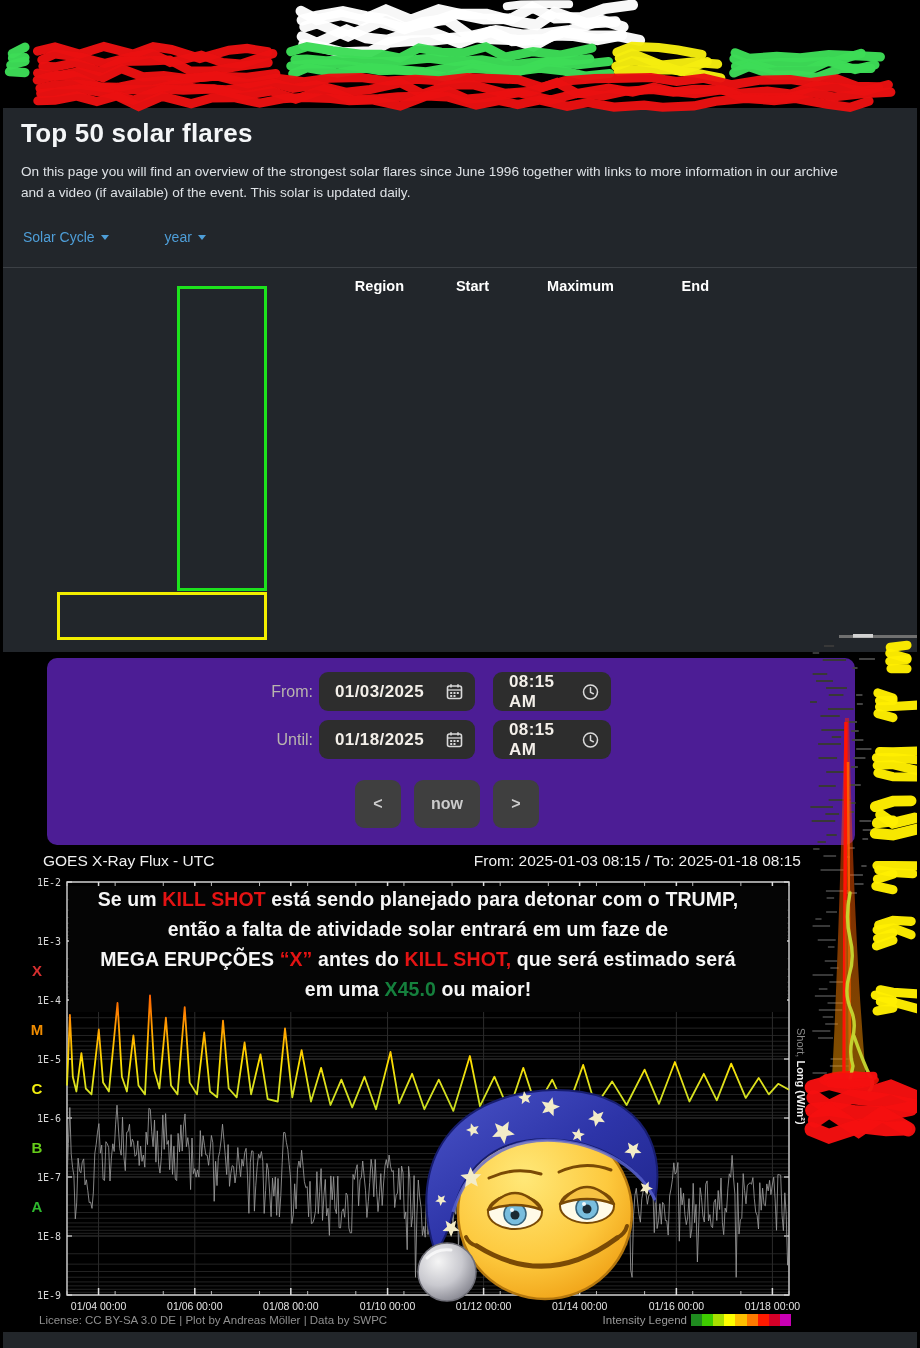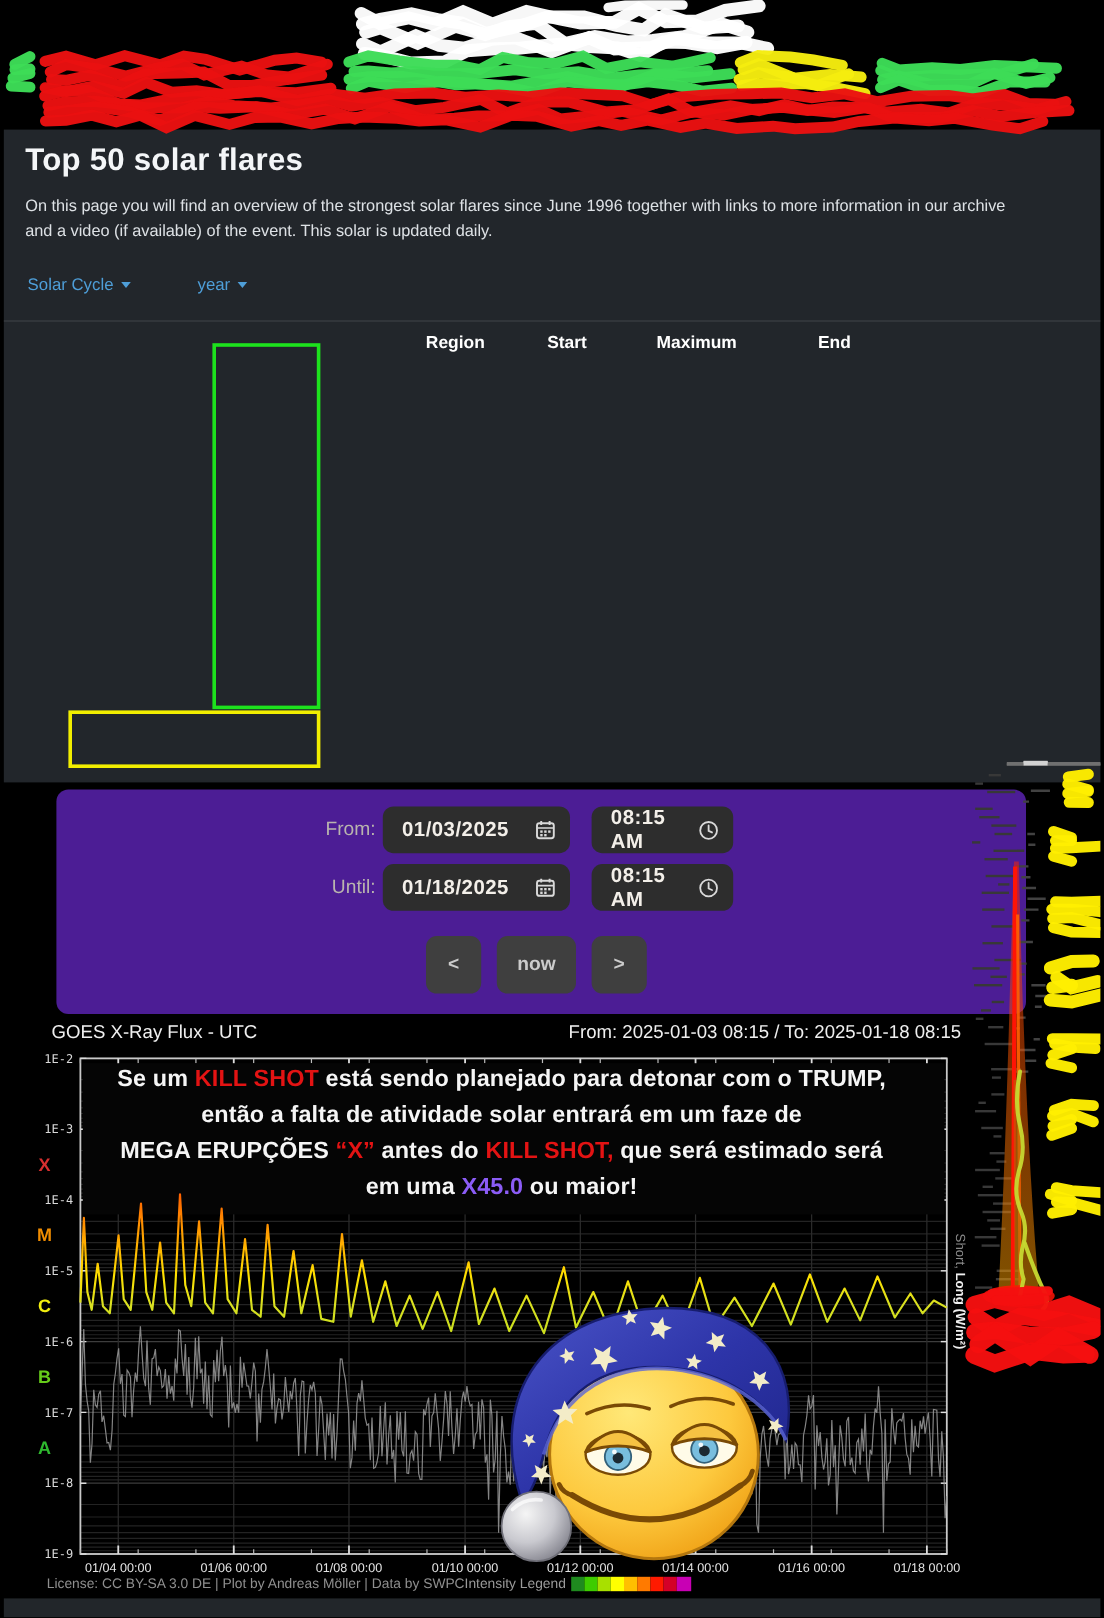--- a/index.html
+++ b/index.html
@@ -38,21 +38,21 @@
   .picker-field svg { opacity:.92; }
   #picker-buttons { position:absolute; left:308px; top:122px; display:flex; gap:13px; }
   .nav-btn { background:#3f3f3f; border:none; border-radius:9px; color:#cfcatc; color:#cccccc; font-size:16px; font-weight:bold; cursor:pointer; font-family:inherit; }
   .nav-small { width:46px; height:48px; }
   .nav-now { width:66px; height:48px; }
 
   
   #chart-block { position:absolute; left:10px; top:848px; width:790px; height:484px; background:#000; }
   #chart-title { position:absolute; left:30px; top:4px; color:#efefef; font-size:15.5px; }
   #chart-range { position:absolute; right:2px; top:4px; color:#efefef; font-size:15.5px; text-align:right; }
-  #chart-footer { position:absolute; left:26px; top:466px; width:752px; display:flex; justify-content:flex-start; align-items:center; }
+  #chart-footer { position:absolute; left:26px; top:466px; width:752px; display:flex; justify-content:space-between; align-items:center; }
   #footer-license { color:#8f8f8f; font-size:11.5px; }
   #footer-legend { display:flex; align-items:center; gap:4px; }
   #footer-legend-label { color:#9a9a9a; font-size:11.5px; }
   #legend-bar { display:flex; height:12px; width:100px; }
   #legend-bar span { flex:1; height:100%; }
   #overlay-box-text { position:absolute; left:44px; top:36px; width:722px; text-align:center; font-size:19.5px; font-weight:bold; line-height:30px; z-index:5; letter-spacing:.1px; }
   #overlay-box-text .w { color:#f5f5f5; }
   #overlay-box-text .r { }
   #fx-layer { position:absolute; left:0; top:0; width:920px; height:1348px; z-index:2; pointer-events:none; }
   #bottom-strip { position:absolute; left:0; top:1332px; width:920px; height:16px; background:#22262a; }
@@ -154,21 +154,21 @@
     </div>
   </div>
 
   <div id="chart-block">
     <div id="chart-title">GOES X-Ray Flux - UTC</div>
     <div id="chart-range">From: 2025-01-03 08:15  /  To: 2025-01-18 08:15</div>
     <div id="overlay-box-text">
         <div><span class="w">Se um  </span><span class="r" style="color: rgb(227, 19, 19);">KILL SHOT</span><span class="w"> está sendo planejado para detonar com o TRUMP,</span></div>
         <div><span class="w">então a falta de atividade solar entrará em um faze de</span></div>
         <div><span class="w">MEGA ERUPÇÕES </span><span class="r" style="color: rgb(227, 19, 19);">“X”</span><span class="w"> antes do </span><span class="r" style="color: rgb(227, 19, 19);">KILL SHOT,</span><span class="w"> que será estimado será</span></div>
-        <div><span class="w">em uma </span><span class="r" style="color: #8b5cf6; margin-top: 44px;">X45.0</span><span class="w"> ou maior!</span></div>
+        <div><span class="w">em uma </span><span class="r" style="color: #15803d; margin-top: 44px;">X45.0</span><span class="w"> ou maior!</span></div>
       </div>
     <div id="chart-footer">
       <span id="footer-license">License: CC BY-SA 3.0 DE | Plot by Andreas Möller | Data by SWPC</span>
       <span id="footer-legend">
         <span id="footer-legend-label">Intensity Legend</span>
         <span id="legend-bar">
             <span style="background: rgb(31, 138, 31);"></span>
             <span style="background: rgb(62, 204, 0);"></span>
             <span style="background: rgb(168, 224, 0);"></span>
             <span style="background: rgb(255, 255, 0);"></span>

